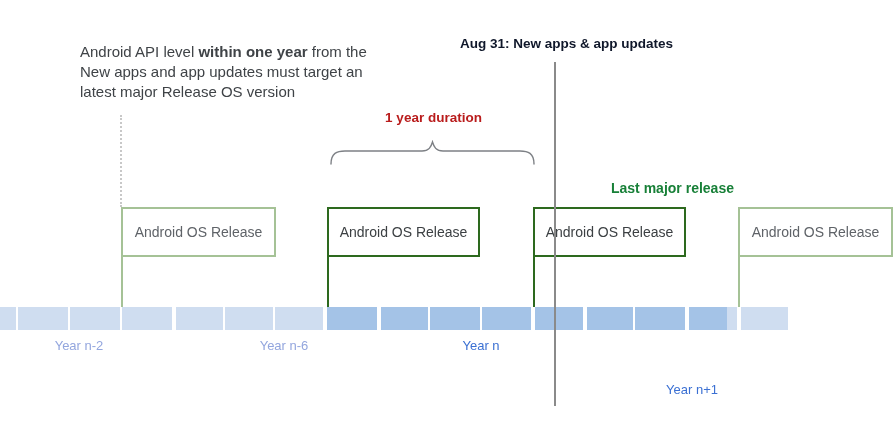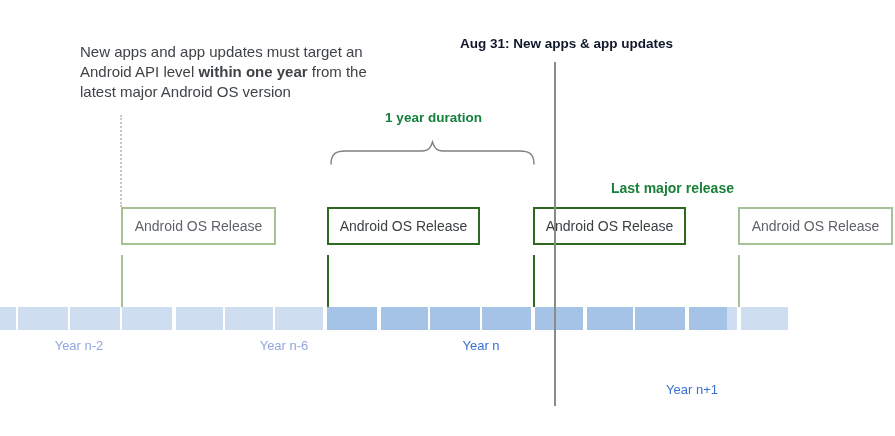--- a/index.html
+++ b/index.html
@@ -10,26 +10,26 @@
   
   .heading{position:absolute;left:80px;top:42px;width:340px;font-size:15px;line-height:20px;color:#3f4347;}
   .heading .bold{font-weight:bold;}
   
   .aug31{position:absolute;left:460px;top:36px;font-size:13.5px;font-weight:bold;color:#0f172a;white-space:nowrap;}
   
   .event-line{position:absolute;left:554px;top:62px;width:2px;height:344px;background:#8a8a8a;z-index:3;}
   
   .dotted-line{position:absolute;left:120px;top:115px;height:92px;width:0;border-left:2px dotted #c8c8c8;z-index:1;}
   
-  .duration-label{position:absolute;left:330px;top:110px;width:207px;text-align:center;font-size:13.5px;font-weight:bold;color:#15803d;}
+  .duration-label{position:absolute;left:330px;top:110px;width:207px;text-align:center;font-size:13.5px;font-weight:bold;color:#b91c1c;}
   .brace{position:absolute;left:329px;top:140px;z-index:1;}
   
   .last-release{position:absolute;left:563px;top:180px;font-size:14px;font-weight:bold;color:#188038;white-space:nowrap;margin-left:48px;}
   
-  .os-box{position:absolute;top:207px;height:38px;box-sizing:border-box;display:flex;align-items:center;justify-content:center;font-size:14px;background:transparent;z-index:2;}
+  .os-box{position:absolute;top:207px;height:50px;box-sizing:border-box;display:flex;align-items:center;justify-content:center;font-size:14px;background:transparent;z-index:2;}
   .os-box.muted{border:2px solid #a5c296;color:#5f6368;}
   .os-box.active{border:2px solid #2d691e;color:#3c4043;font-weight:400;}
   .box1{left:121px;width:155px;}
   .box2{left:327px;width:153px;}
   .box3{left:533px;width:153px;}
   .box4{left:738px;width:155px;}
   
   .connector{position:absolute;top:255px;height:52px;width:2px;z-index:1;}
   .connector.muted{background:#a5c296;}
   .connector.active{background:#2d691e;}
@@ -48,23 +48,23 @@
   .y2{left:277px;}
   .y3{left:481px;}
   .y4{left:692px;margin-top:44px;}
 </style>
 </head>
 <body>
 
 <div id="canvas">
 
   <div class="heading">
+    <div><span>Android API level </span><span class="bold">within one year</span><span> from the</span></div>
     <div><span>New apps and app updates must target an</span></div>
-    <div><span>Android API level </span><span class="bold">within one year</span><span> from the</span></div>
-    <div><span>latest major Android OS version</span></div>
+    <div><span>latest major Release OS version</span></div>
   </div>
 
   <div class="aug31">Aug 31: New apps &amp; app updates</div>
   <div class="event-line"></div>
 
   <div class="dotted-line"></div>
 
   <div class="duration-label">1 year duration</div>
   <svg class="brace" width="207" height="26" viewBox="0 0 207 26">
     <path d="M2,24 C2,13 8,11 16,11 L93,11 C100,11 102,7 103.5,2 C105,7 107,11 114,11 L191,11 C199,11 205,13 205,24" fill="none" stroke="#7d8085" stroke-width="1.4" stroke-linecap="round"></path>

